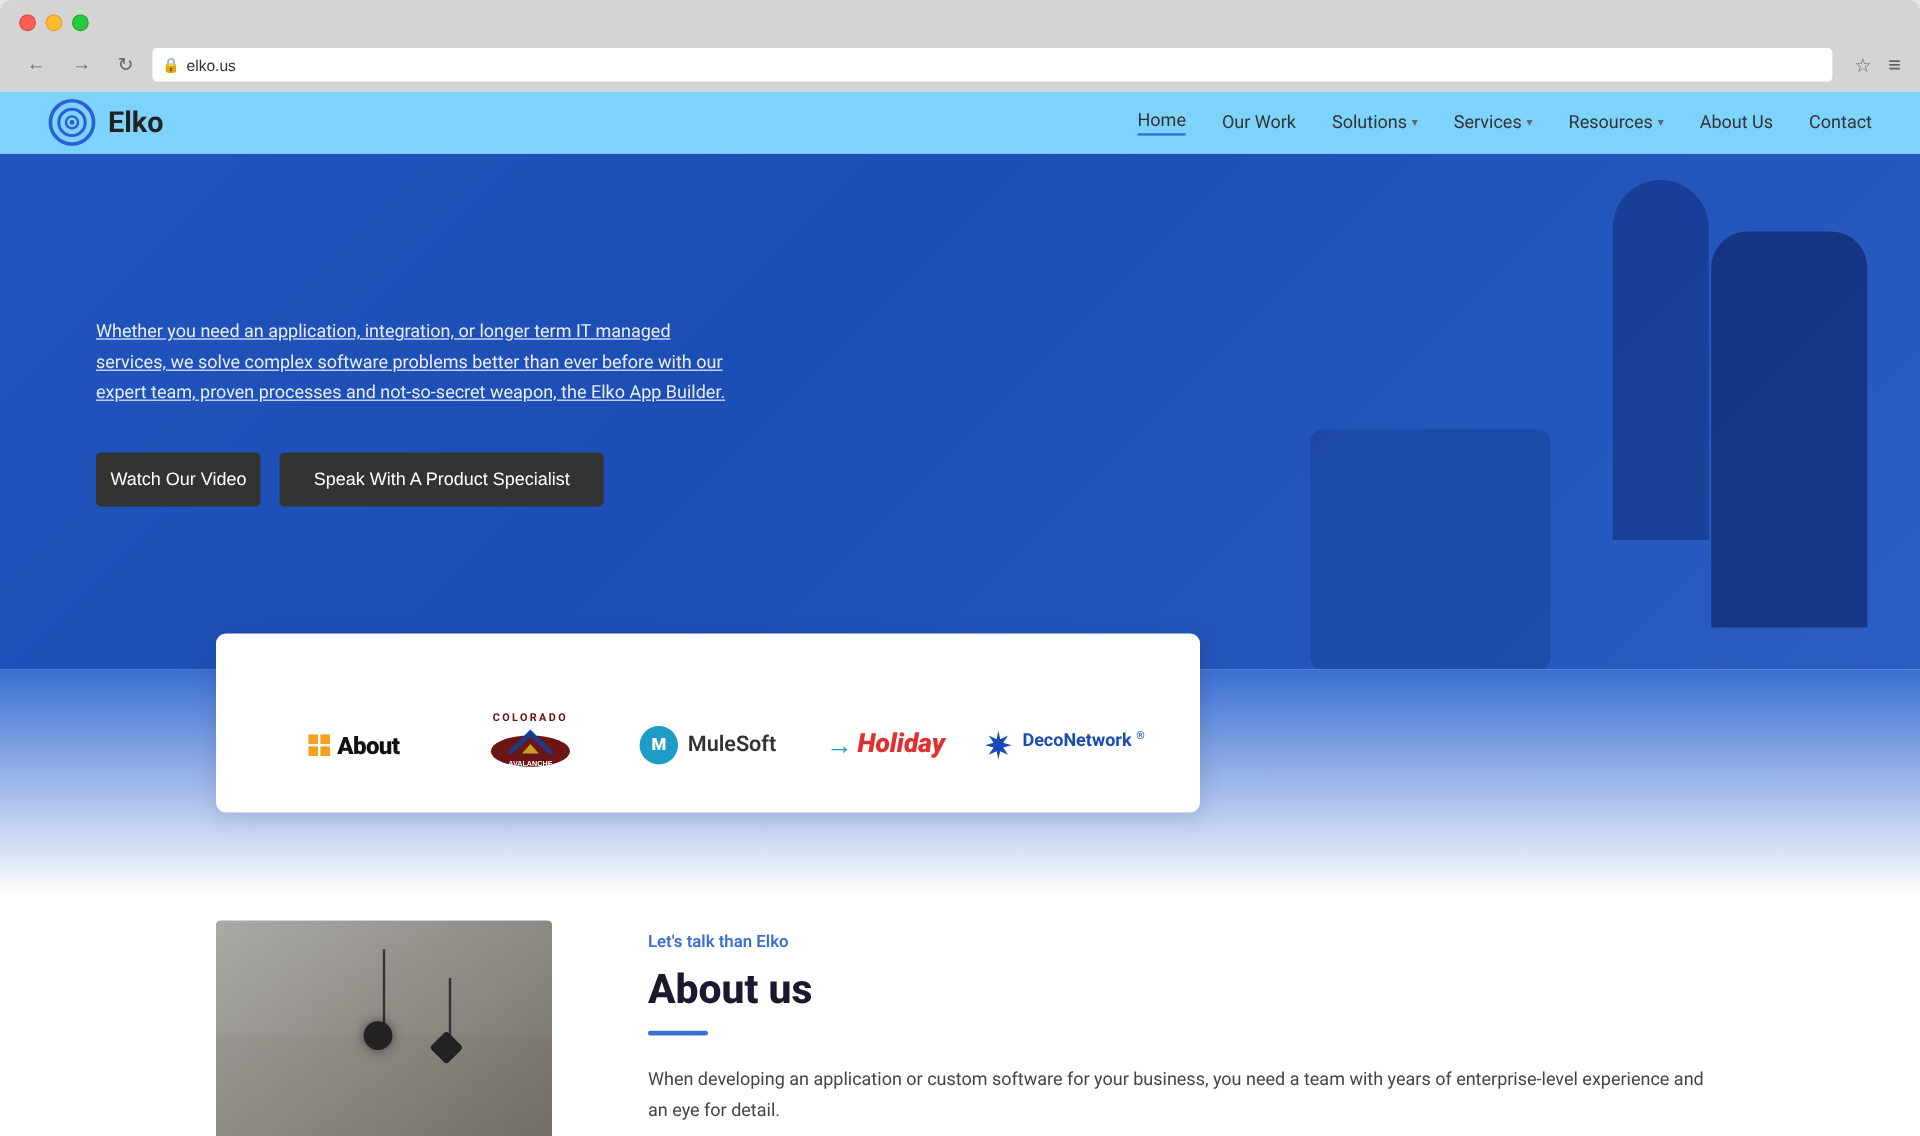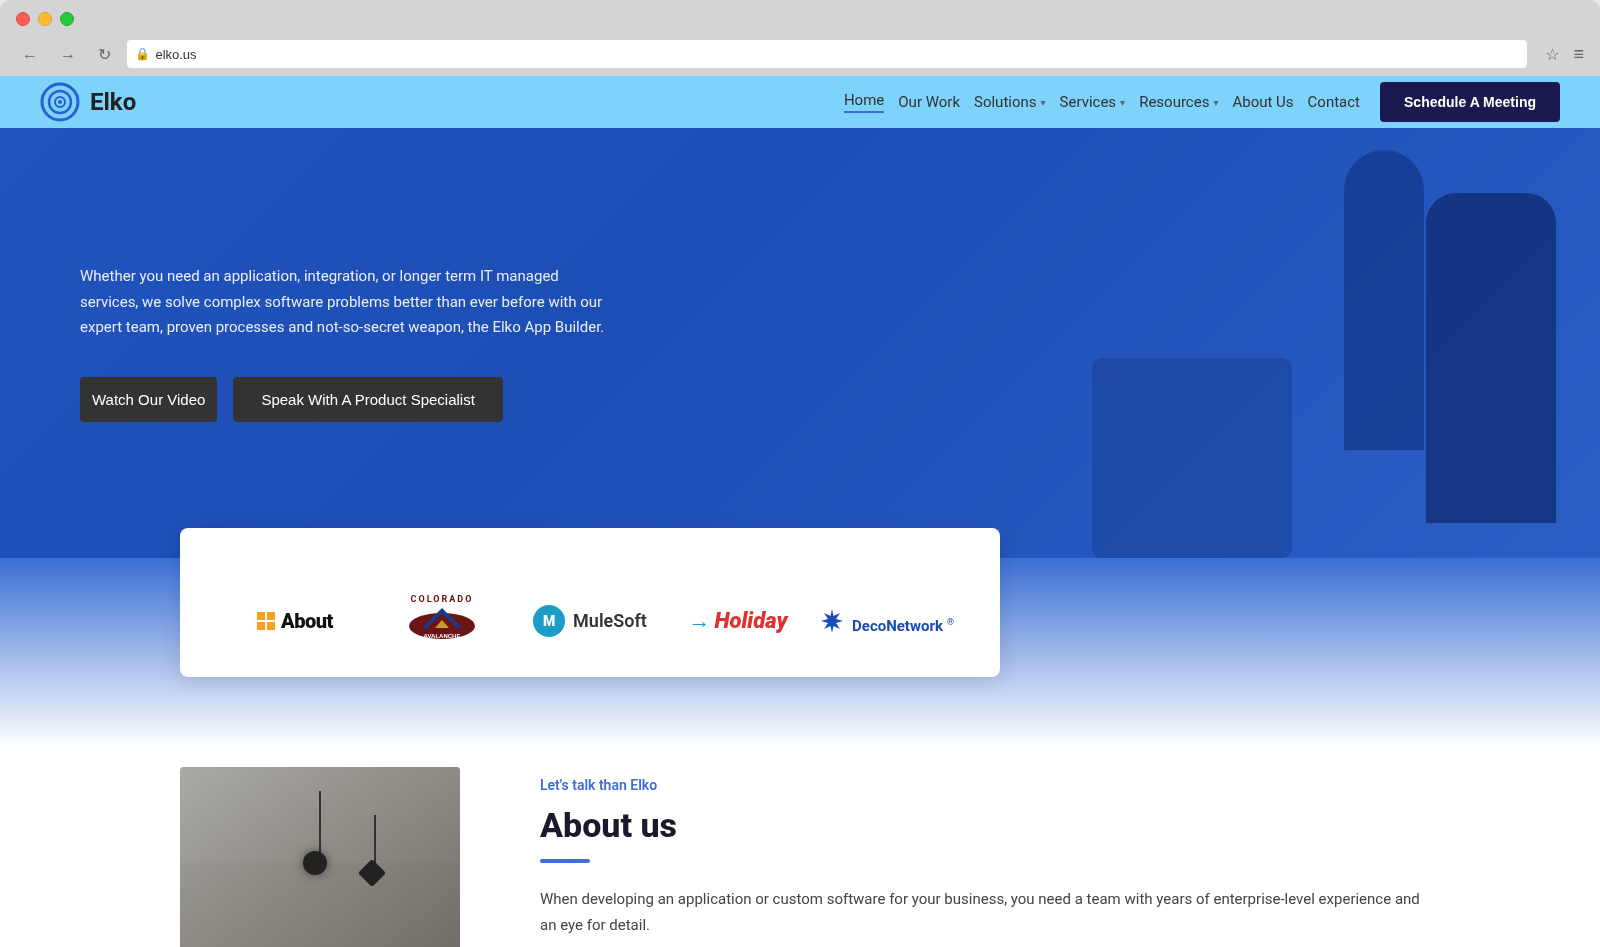--- a/index.html
+++ b/index.html
@@ -84,21 +84,21 @@
       width: 40px; height: 40px;
     }
     .logo-text {
       font-size: 24px;
       font-weight: 700;
       color: #222;
     }
     .nav-links {
       display: flex;
       align-items: center;
-      gap: 14px;
+      gap: 30px;
       list-style: none;
     }
     .nav-link {
       font-size: 15px;
       color: #333;
       text-decoration: none;
       cursor: pointer;
       display: flex;
       align-items: center;
       gap: 4px;
@@ -156,20 +156,21 @@
       color: white;
       line-height: 1.2;
       margin-bottom: 24px;
     }
     .hero-description {
       font-size: 15px;
       color: rgba(255,255,255,0.9);
       line-height: 1.7;
       margin-bottom: 36px;
       max-width: 560px;
+      text-decoration: underline;
     }
     .hero-buttons {
       display: flex;
       gap: 16px;
     }
     .btn-video {
       background: #333;
       color: white;
       border: none;
       padding: 14px 12px;
@@ -326,21 +327,20 @@
             <a class="nav-link">Resources <span class="chevron">▾</span></a>
           </li>
         <li>
             <a class="nav-link">About Us</a>
           </li>
         <li>
             <a class="nav-link">Contact</a>
           </li>
       </ul>
 
-      <button class="schedule-btn">Schedule A Meeting</button>
     </nav>
 
     <div class="hero">
       <div class="hero-overlay"></div>
 
       <div class="hero-people">
         <div style="position:absolute;right:20%;top:5%;width:80px;height:300px;background:rgba(15,45,120,0.55);border-radius:40px 40px 0 0;"></div>
         <div style="position:absolute;right:5%;top:15%;width:130px;height:330px;background:rgba(10,35,100,0.65);border-radius:30px 30px 0 0;"></div>
         <div style="position:absolute;right:35%;bottom:0;width:200px;height:200px;background:rgba(20,55,140,0.4);border-radius:10px;"></div>
       </div>
@@ -392,21 +392,21 @@
         </div>
 
         <div class="logo-item">
           <span style="display:inline-flex;align-items:center;gap:4px;">
             <span style="color:#1d9cc8;font-size:22px;font-weight:900;">→</span>
             <span style="font-size:22px;font-weight:900;color:#e03030;font-style:italic;">Holiday</span>
           </span>
         </div>
 
         <div class="logo-item">
-          <div style="text-align:center;display:flex;align-items:flex-end;gap:6px;">
+          <div style="text-align:center;display:flex;align-items:flex-start;gap:6px;">
             <svg width="28" height="28" viewBox="0 0 28 28">
               <path d="M14 2 L15.5 9 L22 6 L18 12 L25 14 L18 16 L22 22 L15.5 19 L14 26 L12.5 19 L6 22 L10 16 L3 14 L10 12 L6 6 L12.5 9 Z" fill="#1a4ab8"></path>
             </svg>
             <div>
               <span style="font-size:15px;color:#1a4ab8;font-weight:700;">DecoNetwork</span>
               <sup style="font-size:9px;color:#1a4ab8;">®</sup>
             </div>
           </div>
         </div>
 

